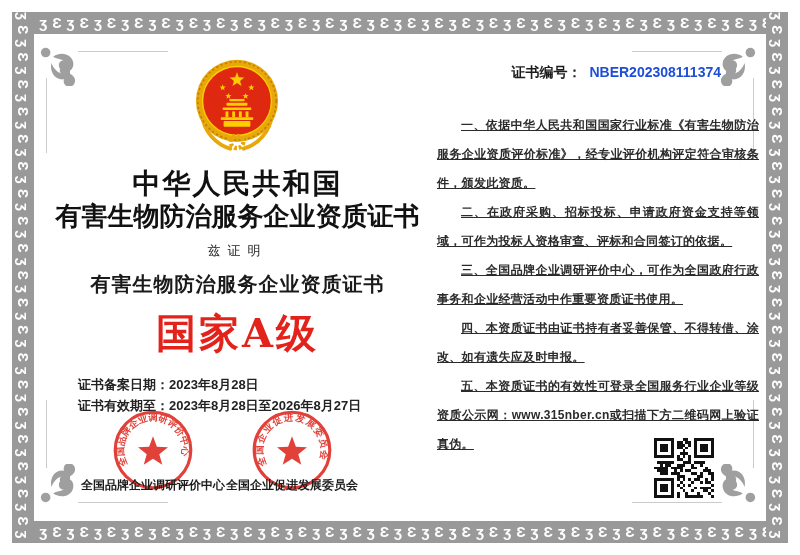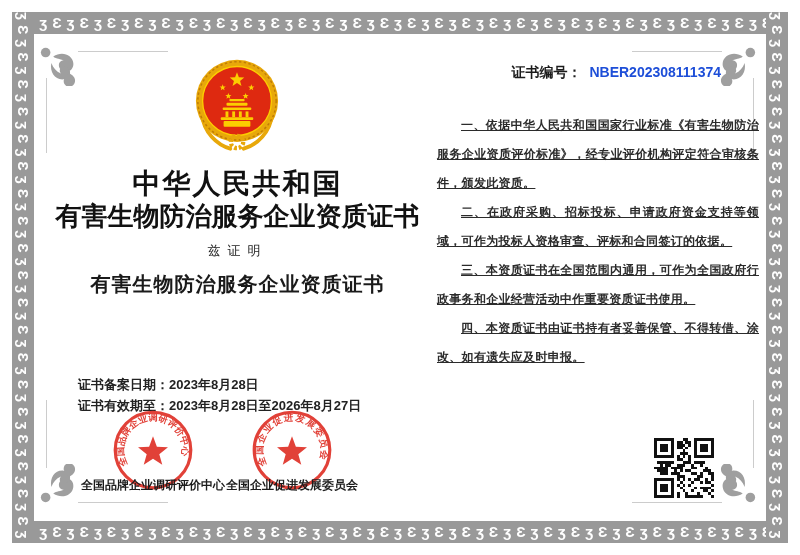--- a/index.html
+++ b/index.html
@@ -143,20 +143,21 @@
         <rect x="28" y="64" width="34" height="3" rx="1"></rect>
         <rect x="31" y="68" width="28" height="6" rx="1"></rect>
       </g>
     </svg>
   </div>
 
   <div class="title1">中华人民共和国</div>
   <div class="title2">有害生物防治服务企业资质证书</div>
   <div class="declare">兹证明</div>
   <div class="company">有害生物防治服务企业资质证书</div>
+  <div class="grade">国家A级</div>
   <div class="dates">
     <div>证书备案日期：2023年8月28日</div>
     <div>证书有效期至：2023年8月28日至2026年8月27日</div>
   </div>
 
   <div class="seal seal-1">
     <svg viewBox="0 0 80 80">
       <defs>
           <path id="sealArc0" d="M15.8,54 A28,28 0 1 1 64.2,54" fill="none"></path>
         </defs>
@@ -181,22 +182,23 @@
   </div>
   <div class="seal-label seal-label-1">全国品牌企业调研评价中心</div>
   <div class="seal-label seal-label-2">全国企业促进发展委员会</div>
 
   <div class="certno">
     <span>证书编号：</span><span class="num">NBER202308111374</span>
   </div>
   <div class="notes-body">
     <p>一、依据中华人民共和国国家行业标准《有害生物防治服务企业资质评价标准》，经专业评价机构评定符合审核条件，颁发此资质。</p>
     <p>二、在政府采购、招标投标、申请政府资金支持等领域，可作为投标人资格审查、评标和合同签订的依据。</p>
-    <p>三、本资质证书在全国范围内通用，可作为全国政府行政事务和企业经营活动中作重要资质证书使用。</p>
+    <p>三、全国品牌企业调研评价中心，可作为全国政府行政事务和企业经营活动中作重要资质证书使用。</p>
     <p>四、本资质证书由证书持有者妥善保管、不得转借、涂改、如有遗失应及时申报。</p>
+    <p>五、本资质证书的有效性可登录全国服务行业企业等级资质公示网：www.315nber.cn或扫描下方二维码网上验证真伪。</p>
   </div>
 
   <div class="qr">
     <svg id="qr-svg" viewBox="0 0 21 21" shape-rendering="crispEdges">
         <rect x="0" y="0" width="1" height="1" fill="#111"></rect>
         <rect x="1" y="0" width="1" height="1" fill="#111"></rect>
         <rect x="2" y="0" width="1" height="1" fill="#111"></rect>
         <rect x="3" y="0" width="1" height="1" fill="#111"></rect>
         <rect x="4" y="0" width="1" height="1" fill="#111"></rect>
         <rect x="5" y="0" width="1" height="1" fill="#111"></rect>

